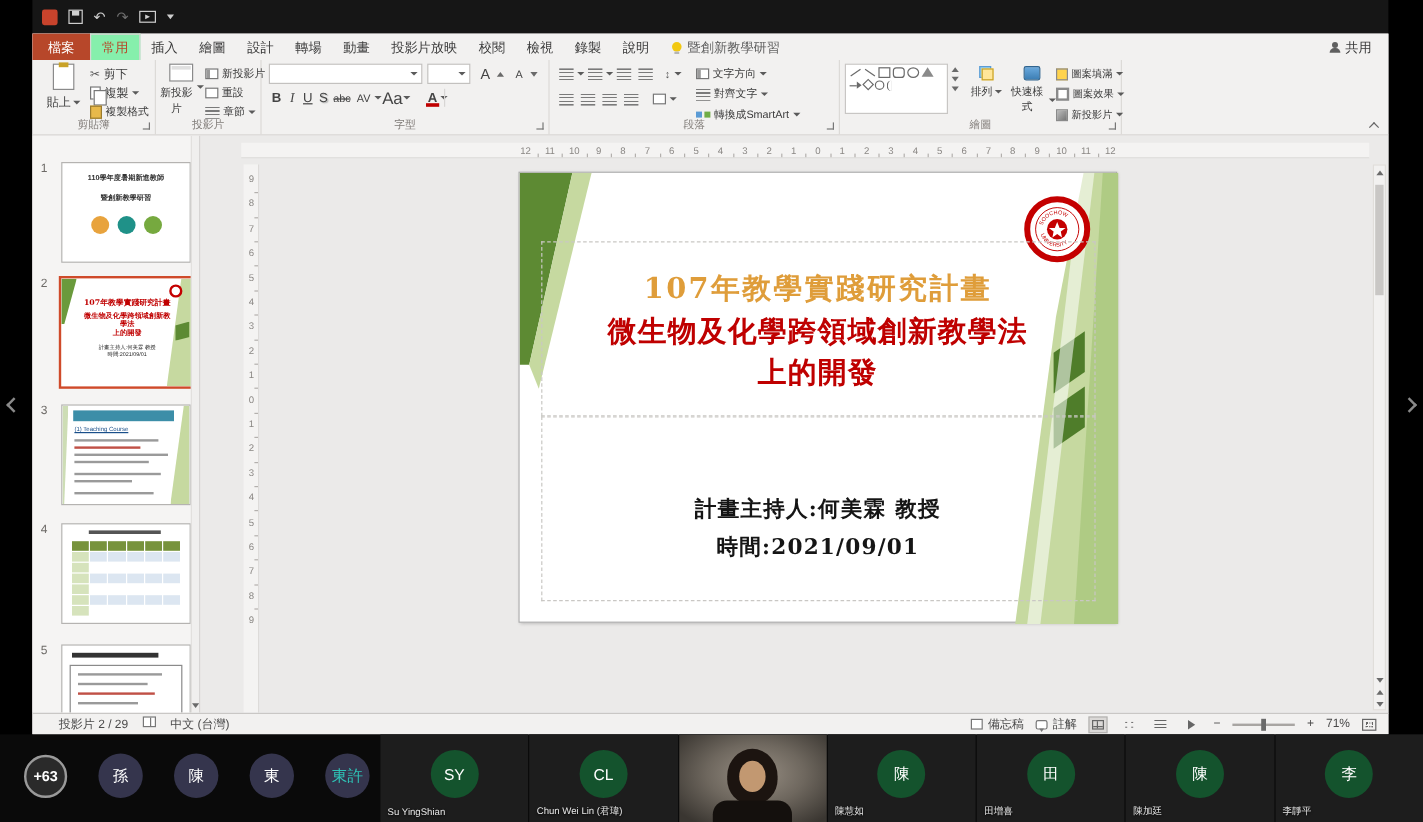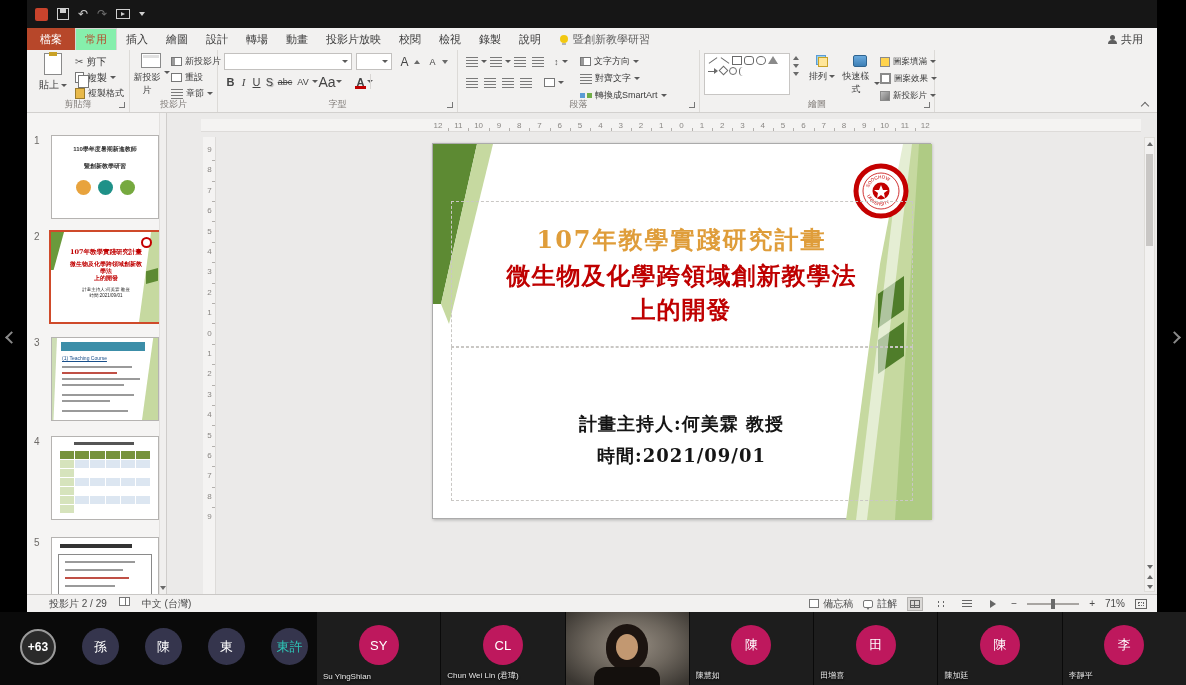--- a/index.html
+++ b/index.html
@@ -186,21 +186,21 @@
 
   
   .meet{position:absolute;left:0;right:0;top:612px;height:73px;background:#0a0a0a}
   .smallavs{position:absolute;left:20px;top:16px;display:flex;align-items:center;gap:26px}
   .ovflow{width:36px;height:36px;border-radius:50%;background:#2a2a2a;border:2px solid #9a9a9a;color:#fff;font-size:12px;font-weight:bold;display:flex;align-items:center;justify-content:center}
   .savatar{width:37px;height:37px;border-radius:50%;background:#35354d;display:flex;align-items:center;justify-content:center;cursor:pointer}
   .sav-txt{color:#fff;font-size:13px}
   .savatar.act .sav-txt{color:#2ec4b6}
   .tiles{position:absolute;left:317px;right:0;top:0;bottom:0;display:flex;gap:1px}
   .tile{flex:1;background:#1d1d1d;position:relative;overflow:hidden;cursor:pointer}
-  .tavatar{position:absolute;left:50%;top:13px;transform:translateX(-50%);width:40px;height:40px;border-radius:50%;background:#be185d;display:flex;align-items:center;justify-content:center}
+  .tavatar{position:absolute;left:50%;top:13px;transform:translateX(-50%);width:40px;height:40px;border-radius:50%;background:#14532d;display:flex;align-items:center;justify-content:center}
   .tav-txt{color:#fff;font-size:13px}
   .tname{position:absolute;left:6px;bottom:4px;font-size:8px;color:#e8e8e8;text-shadow:0 1px 2px #000;white-space:nowrap}
   .vbg{position:absolute;inset:0;background:radial-gradient(ellipse at 52% 45%,#978e83 0%,#6e675e 45%,#3a3631 90%)}
   .vhair{position:absolute;left:50%;top:12px;transform:translateX(-50%);width:42px;height:46px;border-radius:50% 50% 45% 45%;background:#1c1410}
   .vface{position:absolute;left:50%;top:22px;transform:translateX(-50%);width:22px;height:26px;border-radius:50%;background:#c29871}
   .vbody{position:absolute;left:50%;bottom:0;transform:translateX(-50%);width:66px;height:18px;border-radius:12px 12px 0 0;background:#14100d}
 </style>
 </head>
 <body>
 

